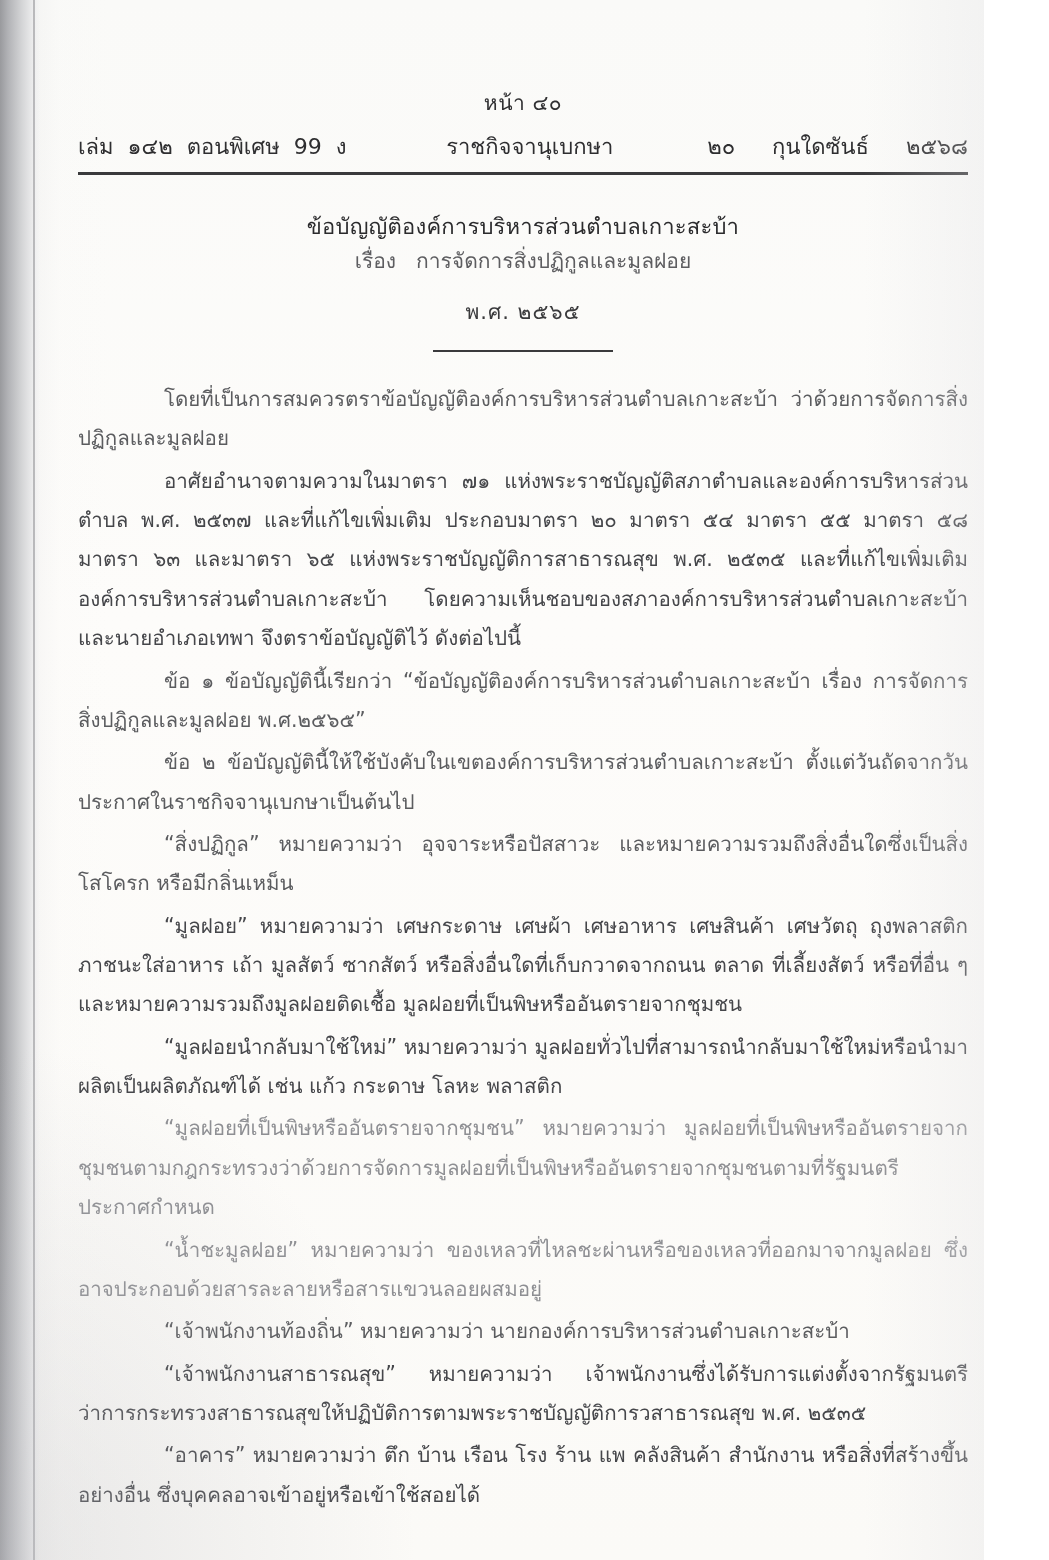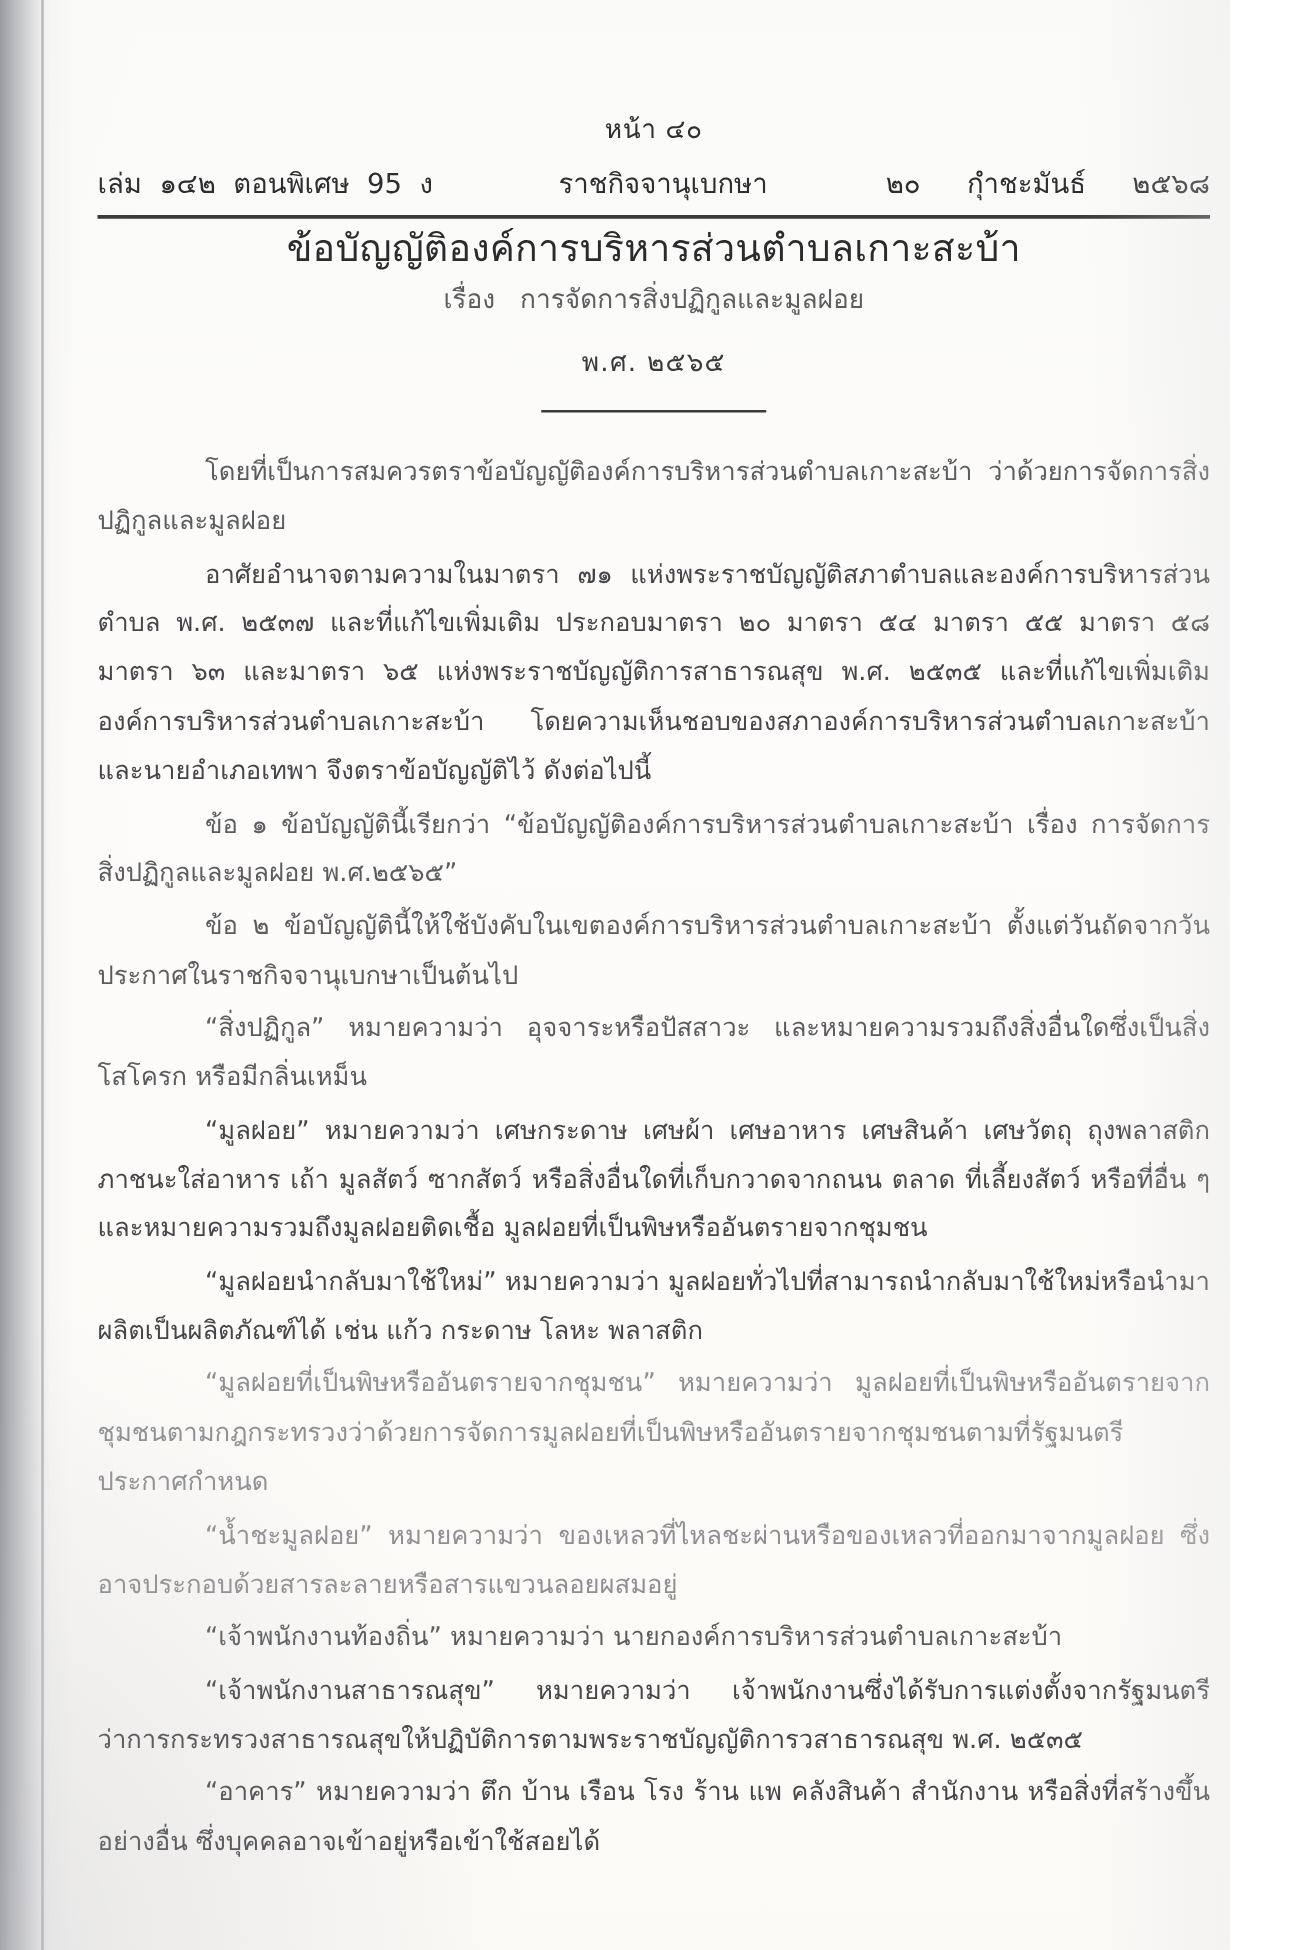--- a/index.html
+++ b/index.html
@@ -100,22 +100,23 @@
   }
   .rule {
     margin-top: 8px;
     height: 3px;
     background: #3a3a3c;
     width: 100%;
   }
 
   
   .doc-title {
-    text-align: center;
-    font-size: 30px;
+    margin-top: 34px;
+    text-align: center;
+    font-size: 22px;
     color: #2b2b2d;
     letter-spacing: .2px;
   }
   .doc-subtitle {
     margin-top: 0;
     text-align: center;
     font-size: 21px;
     color: #5d5d60;
   }
   .doc-year {
@@ -164,27 +165,27 @@
 
   <div class="content">
 
     <div class="page-number">หน้า ๔๐</div>
 
     <div class="header-row">
       <div class="header-left">
         <span>เล่ม</span>
         <span>๑๔๒</span>
         <span>ตอนพิเศษ</span>
-        <span>95</span>
+        <span>99</span>
         <span>ง</span>
       </div>
       <div class="header-center">ราชกิจจานุเบกษา</div>
       <div class="header-right">
         <span>๒๐</span>
-        <span>กุำชะมันธ์</span>
+        <span>กุนใดซันธ์</span>
         <span>๒๕๖๘</span>
       </div>
     </div>
 
     <div class="rule"></div>
 
     <div class="doc-title">ข้อบัญญัติองค์การบริหารส่วนตำบลเกาะสะบ้า</div>
     <div class="doc-subtitle">
       <span>เรื่อง</span>
       &nbsp;

